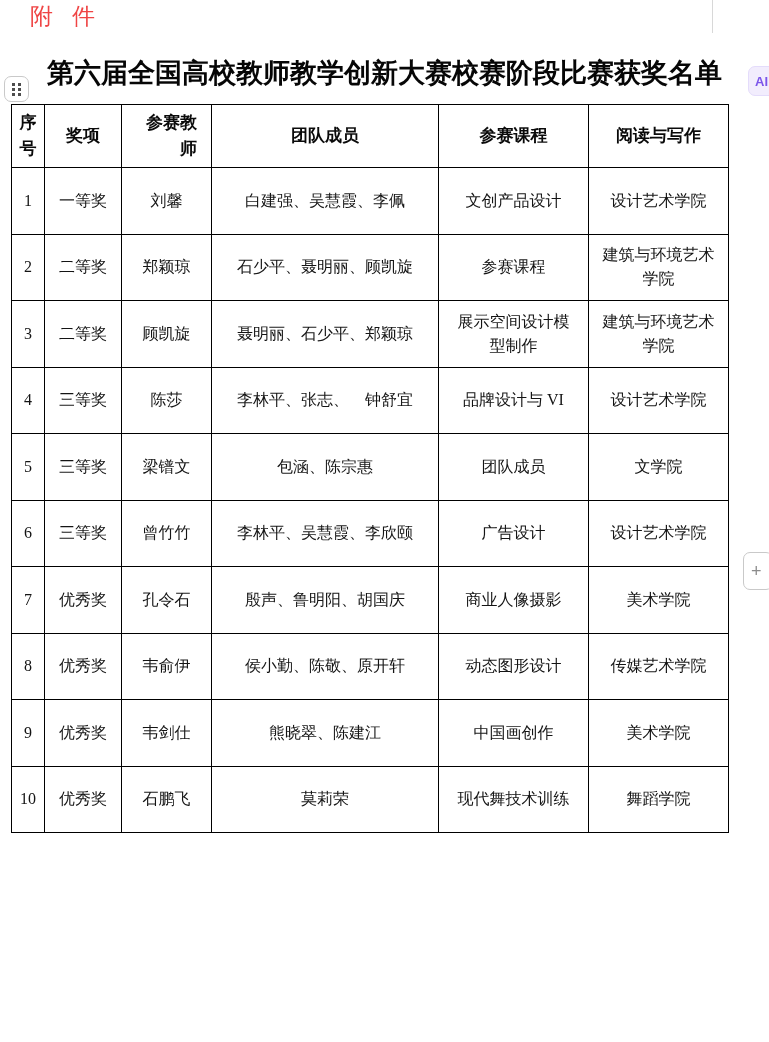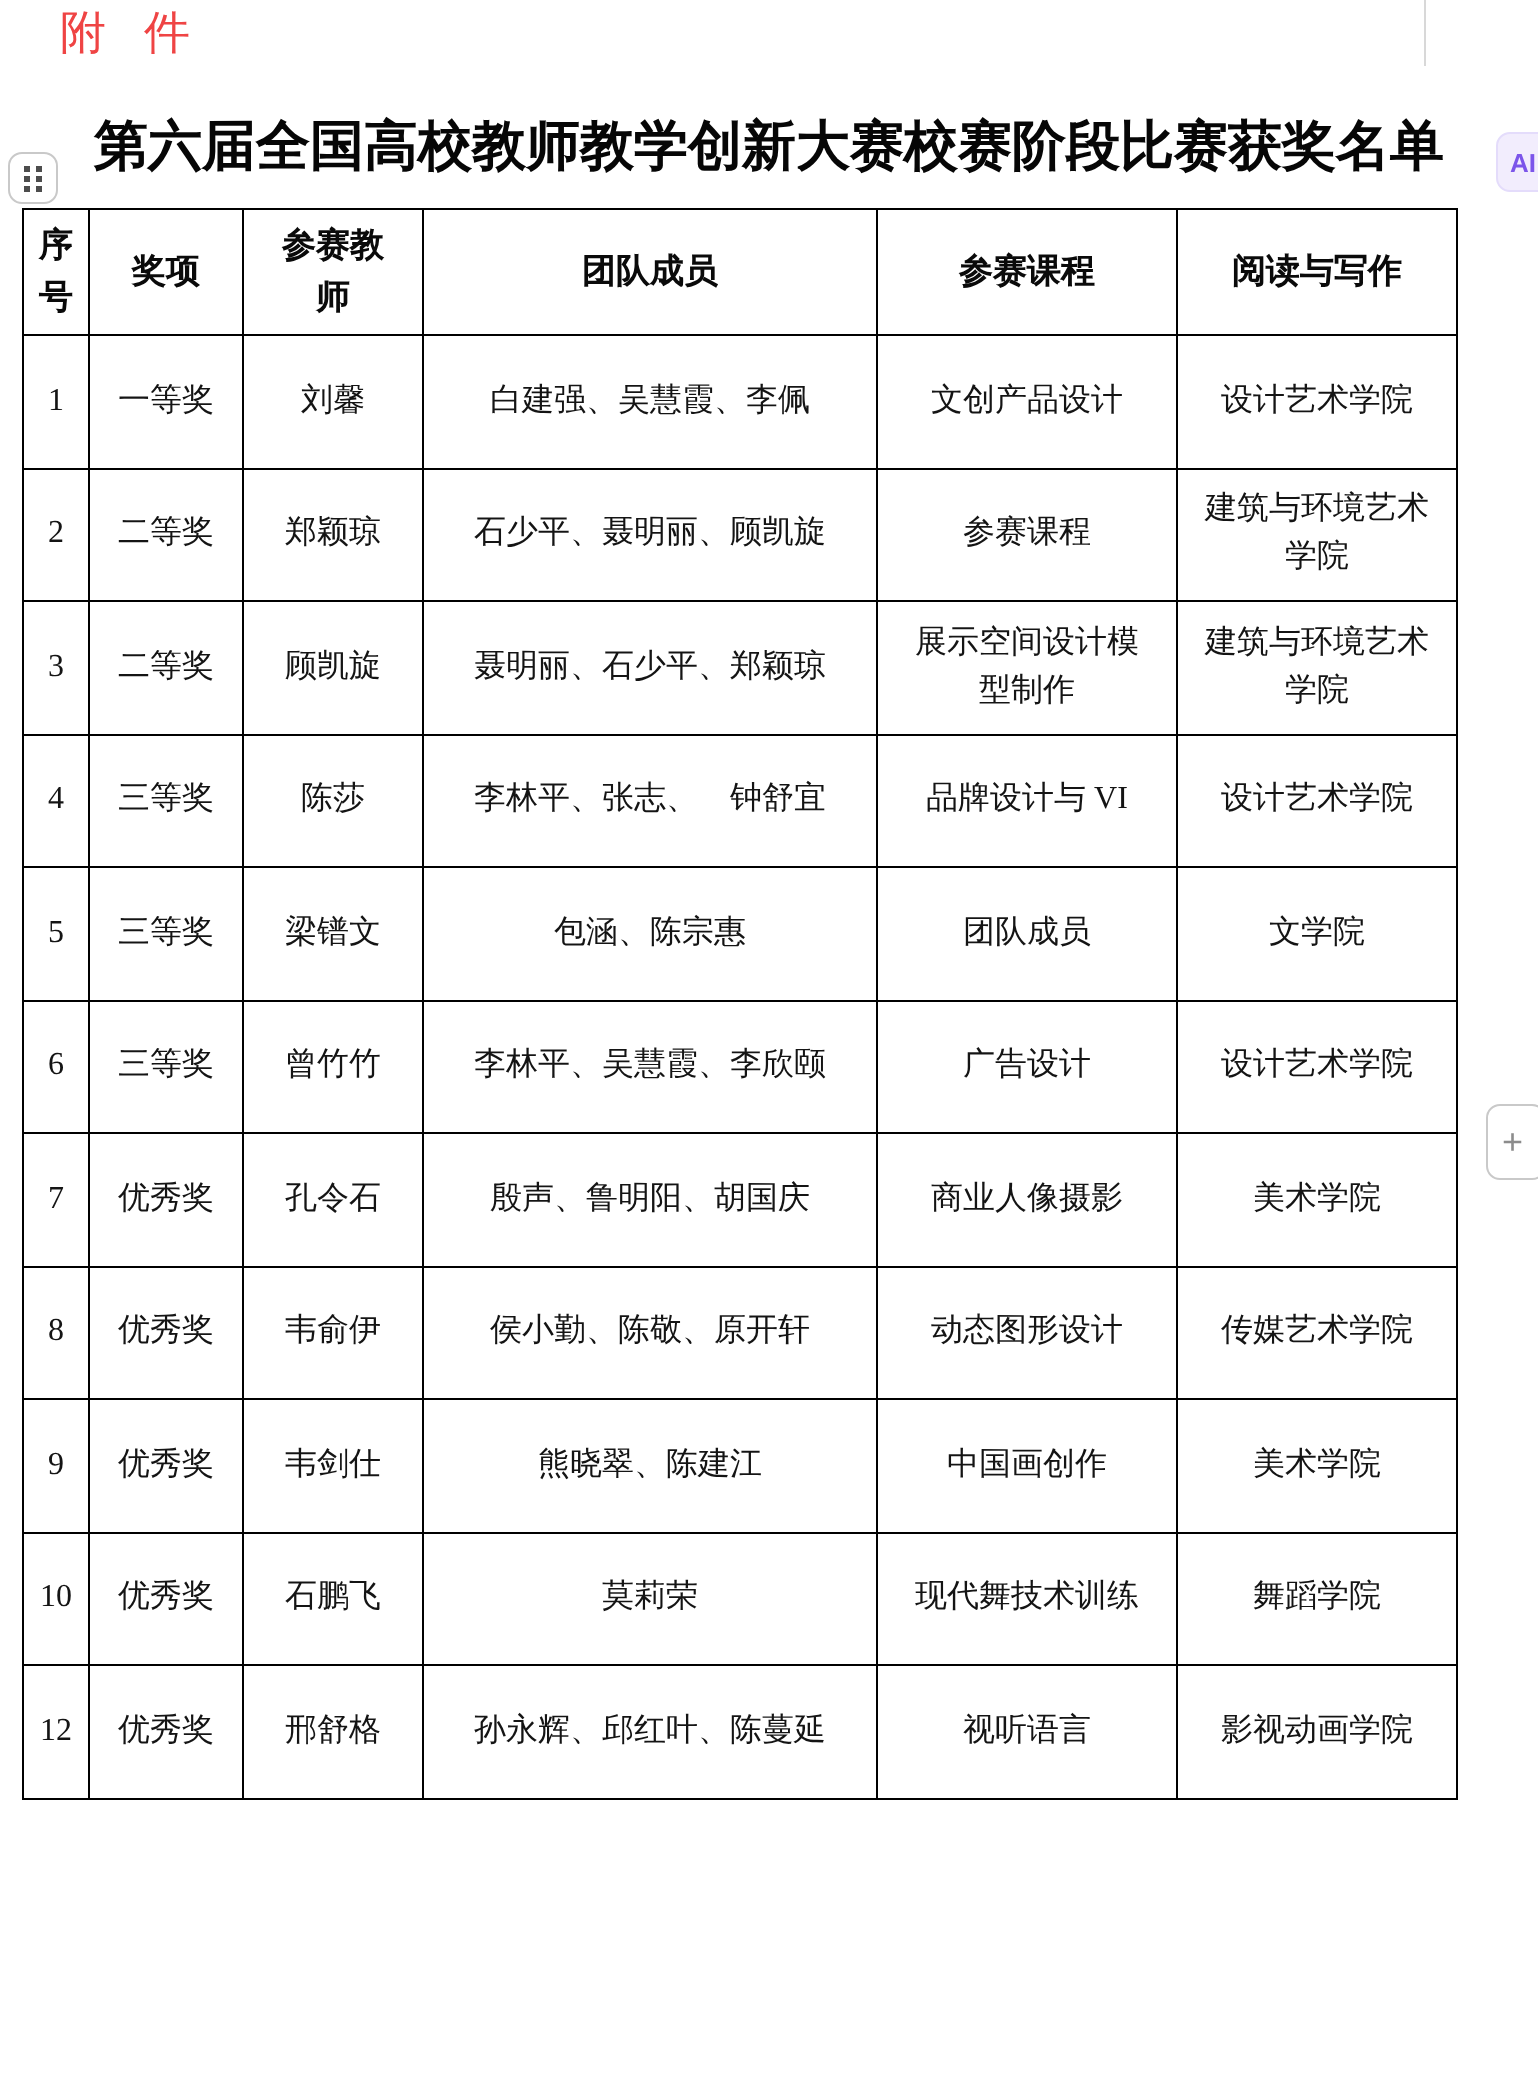--- a/index.html
+++ b/index.html
@@ -100,21 +100,21 @@
   }
   .awards-table th {
     height: 63px;
     font-size: 17px;
     font-weight: bold;
     line-height: 26px;
     padding: 0 10px;
     color: #0a0a0a;
   }
   .awards-table thead th:nth-child(1) { padding: 0 3px; }
-  .awards-table thead th:nth-child(3) { padding: 0 14px; }
+  .awards-table thead th:nth-child(3) { padding: 0 14px; text-align: right; }
   .awards-table td {
     height: 66.5px;
     font-size: 16px;
     line-height: 24px;
     padding: 0 12px;
     color: #141414;
   }
   .awards-table td:nth-child(1) { padding: 0 2px; }
 </style>
 </head>
@@ -238,22 +238,14 @@
         <td>美术学院</td>
       </tr>
       <tr>
         <td>10</td>
         <td>优秀奖</td>
         <td>石鹏飞</td>
         <td>莫莉荣</td>
         <td>现代舞技术训练</td>
         <td>舞蹈学院</td>
       </tr>
-      <tr>
-        <td>12</td>
-        <td>优秀奖</td>
-        <td>邢舒格</td>
-        <td>孙永辉、邱红叶、陈蔓延</td>
-        <td>视听语言</td>
-        <td>影视动画学院</td>
-      </tr>
     </tbody>
 </table>
 
 </body></html>

